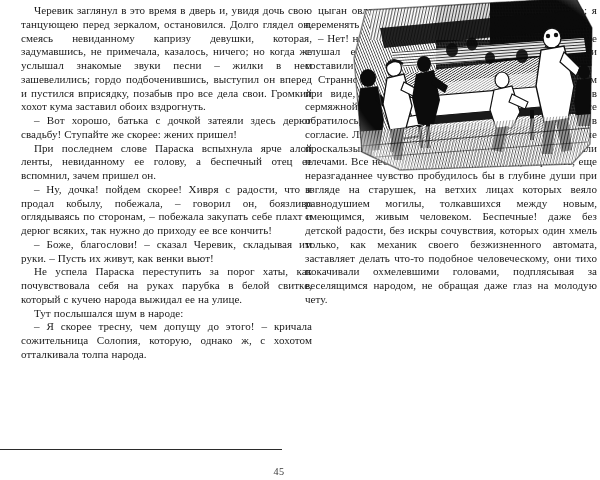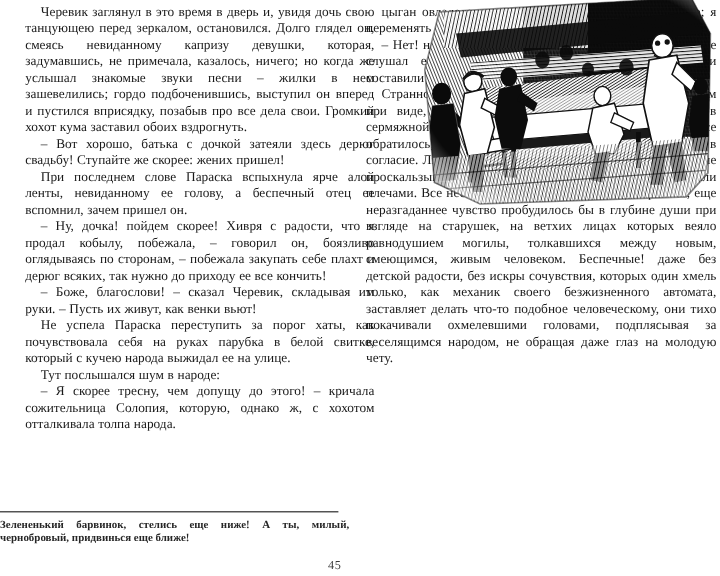--- a/index.html
+++ b/index.html
@@ -106,21 +106,20 @@
       <p>При последнем слове Параска вспыхнула ярче алой ленты, невиданному ее голову, а беспечный отец ее вспомнил, зачем пришел он.</p>
       <p>– Ну, дочка! пойдем скорее! Хивря с радости, что я продал кобылу, побежала, – говорил он, боязливо оглядываясь по сторонам, – побежала закупать себе плахт и дерюг всяких, так нужно до приходу ее все кончить!</p>
       <p>– Боже, благослови! – сказал Черевик, складывая им руки. – Пусть их живут, как венки вьют!</p>
       <p>Не успела Параска переступить за порог хаты, как почувствовала себя на руках парубка в белой свитке, который с кучею народа выжидал ее на улице.</p>
       <p>Тут послышался шум в народе:</p>
       <p>– Я скорее тресну, чем допущу до этого! – кричала сожительница Солопия, которую, однако ж, с хохотом отталкивала толпа народа.</p>
     </div>
 
     <div id="footnote-block">
       <div id="footnote-rule"></div>
-      <div id="footnote-text">Зелененький барвинок, стелись еще ниже! А ты, милый, чернобровый, придвинься еще ближе!</div>
     </div>
   </div>
 
   <div class="column" id="col-right">
     <div id="right-flow" class="body-text">
       <p>цыган овладела ее руками, – что сделано, то сделано; я переменять не люблю!</p>
       <p>– Нет! нет! этого не будет! – кричала Хивря, но никто не слушал ее; несколько пар обступило новую пару и составили около нее непроходимую, танцующую стену.</p>
       <p>Странное, неизъяснимое чувство овладело бы зрителем при виде, как от одного удара смычком музыканта, в сермяжной свитке, с длинными закрученными усами, все обратилось, волею и неволею, к единству и перешло в согласие. Люди, на угрюмых лицах которых, кажется, век не проскальзывала улыбка, притопывали ногами и вздрагивали плечами. Все неслось. Все танцевало. Но еще страннее, еще неразгаданнее чувство пробудилось бы в глубине души при взгляде на старушек, на ветхих лицах которых веяло равнодушием могилы, толкавшихся между новым, смеющимся, живым человеком. Беспечные! даже без детской радости, без искры сочувствия, которых один хмель только, как механик своего безжизненного автомата, заставляет делать что-то подобное человеческому, они тихо покачивали охмелевшими головами, подплясывая за веселящимся народом, не обращая даже глаз на молодую чету.</p>
     </div>
   </div>

